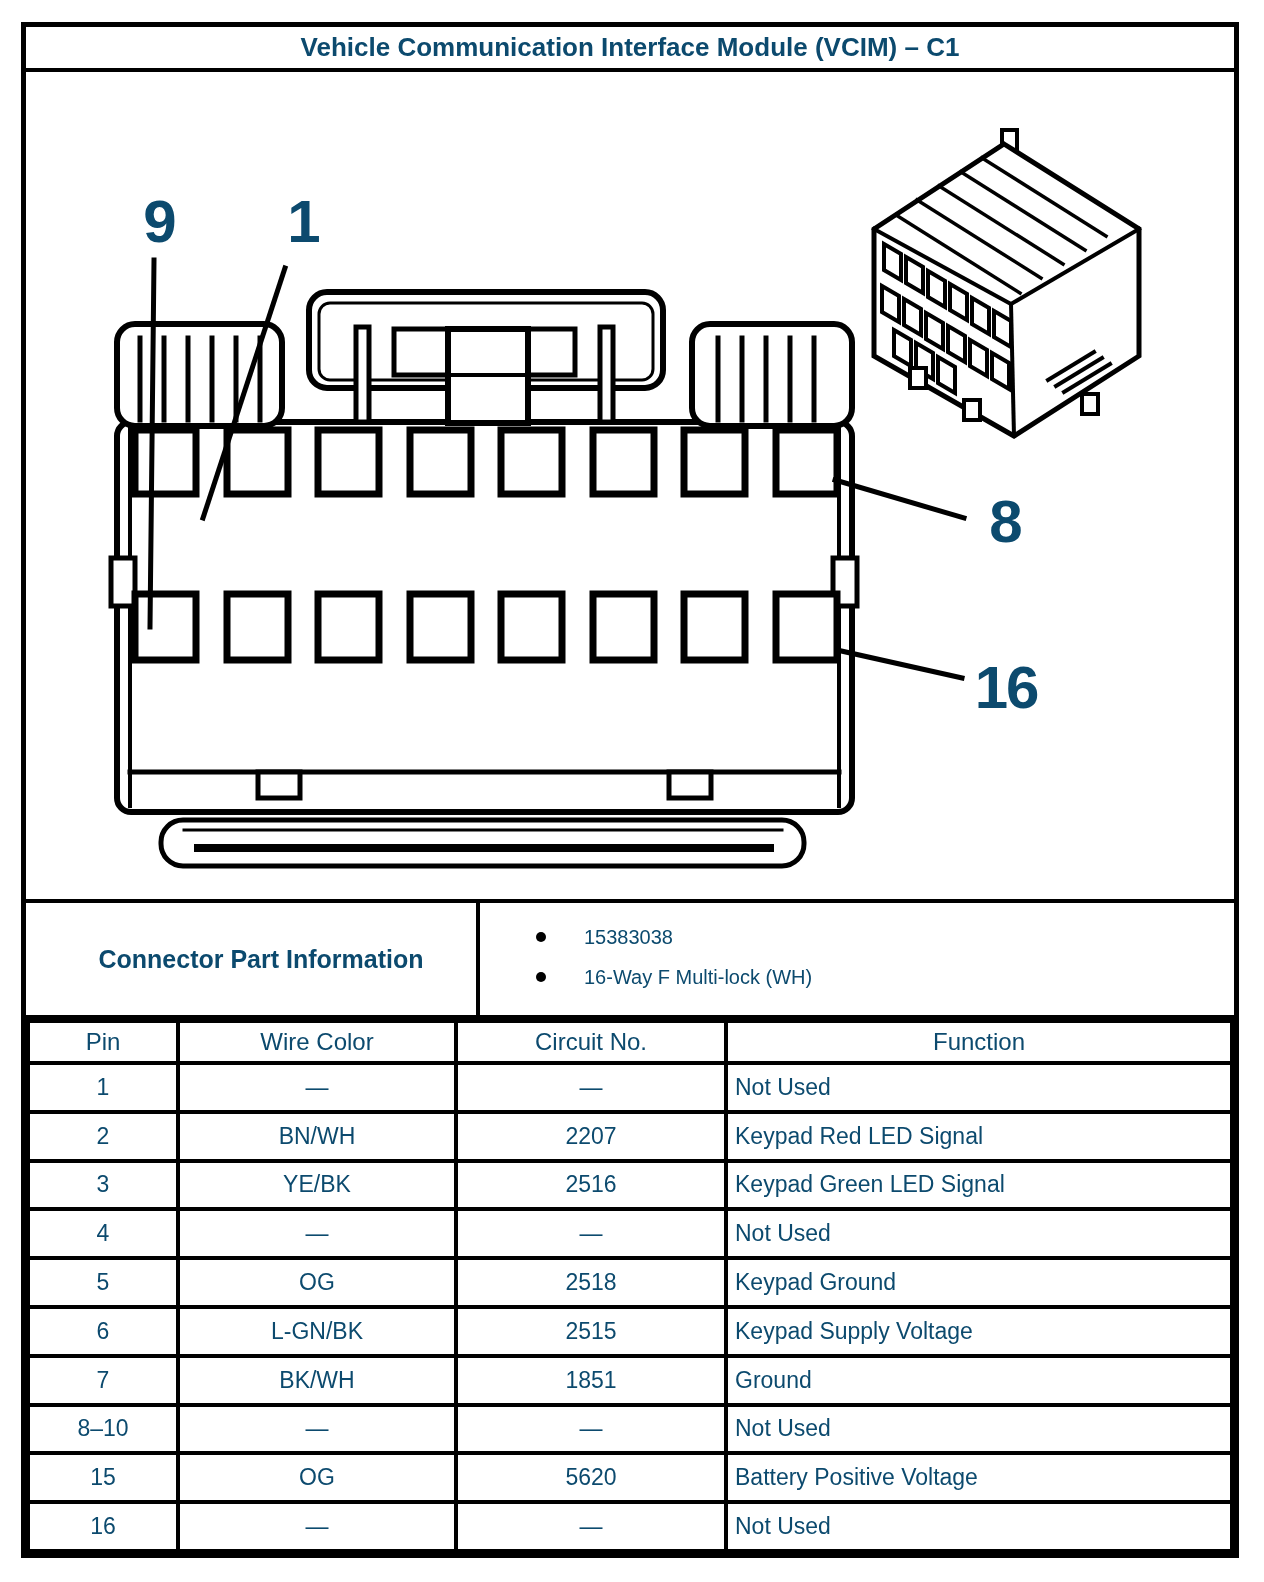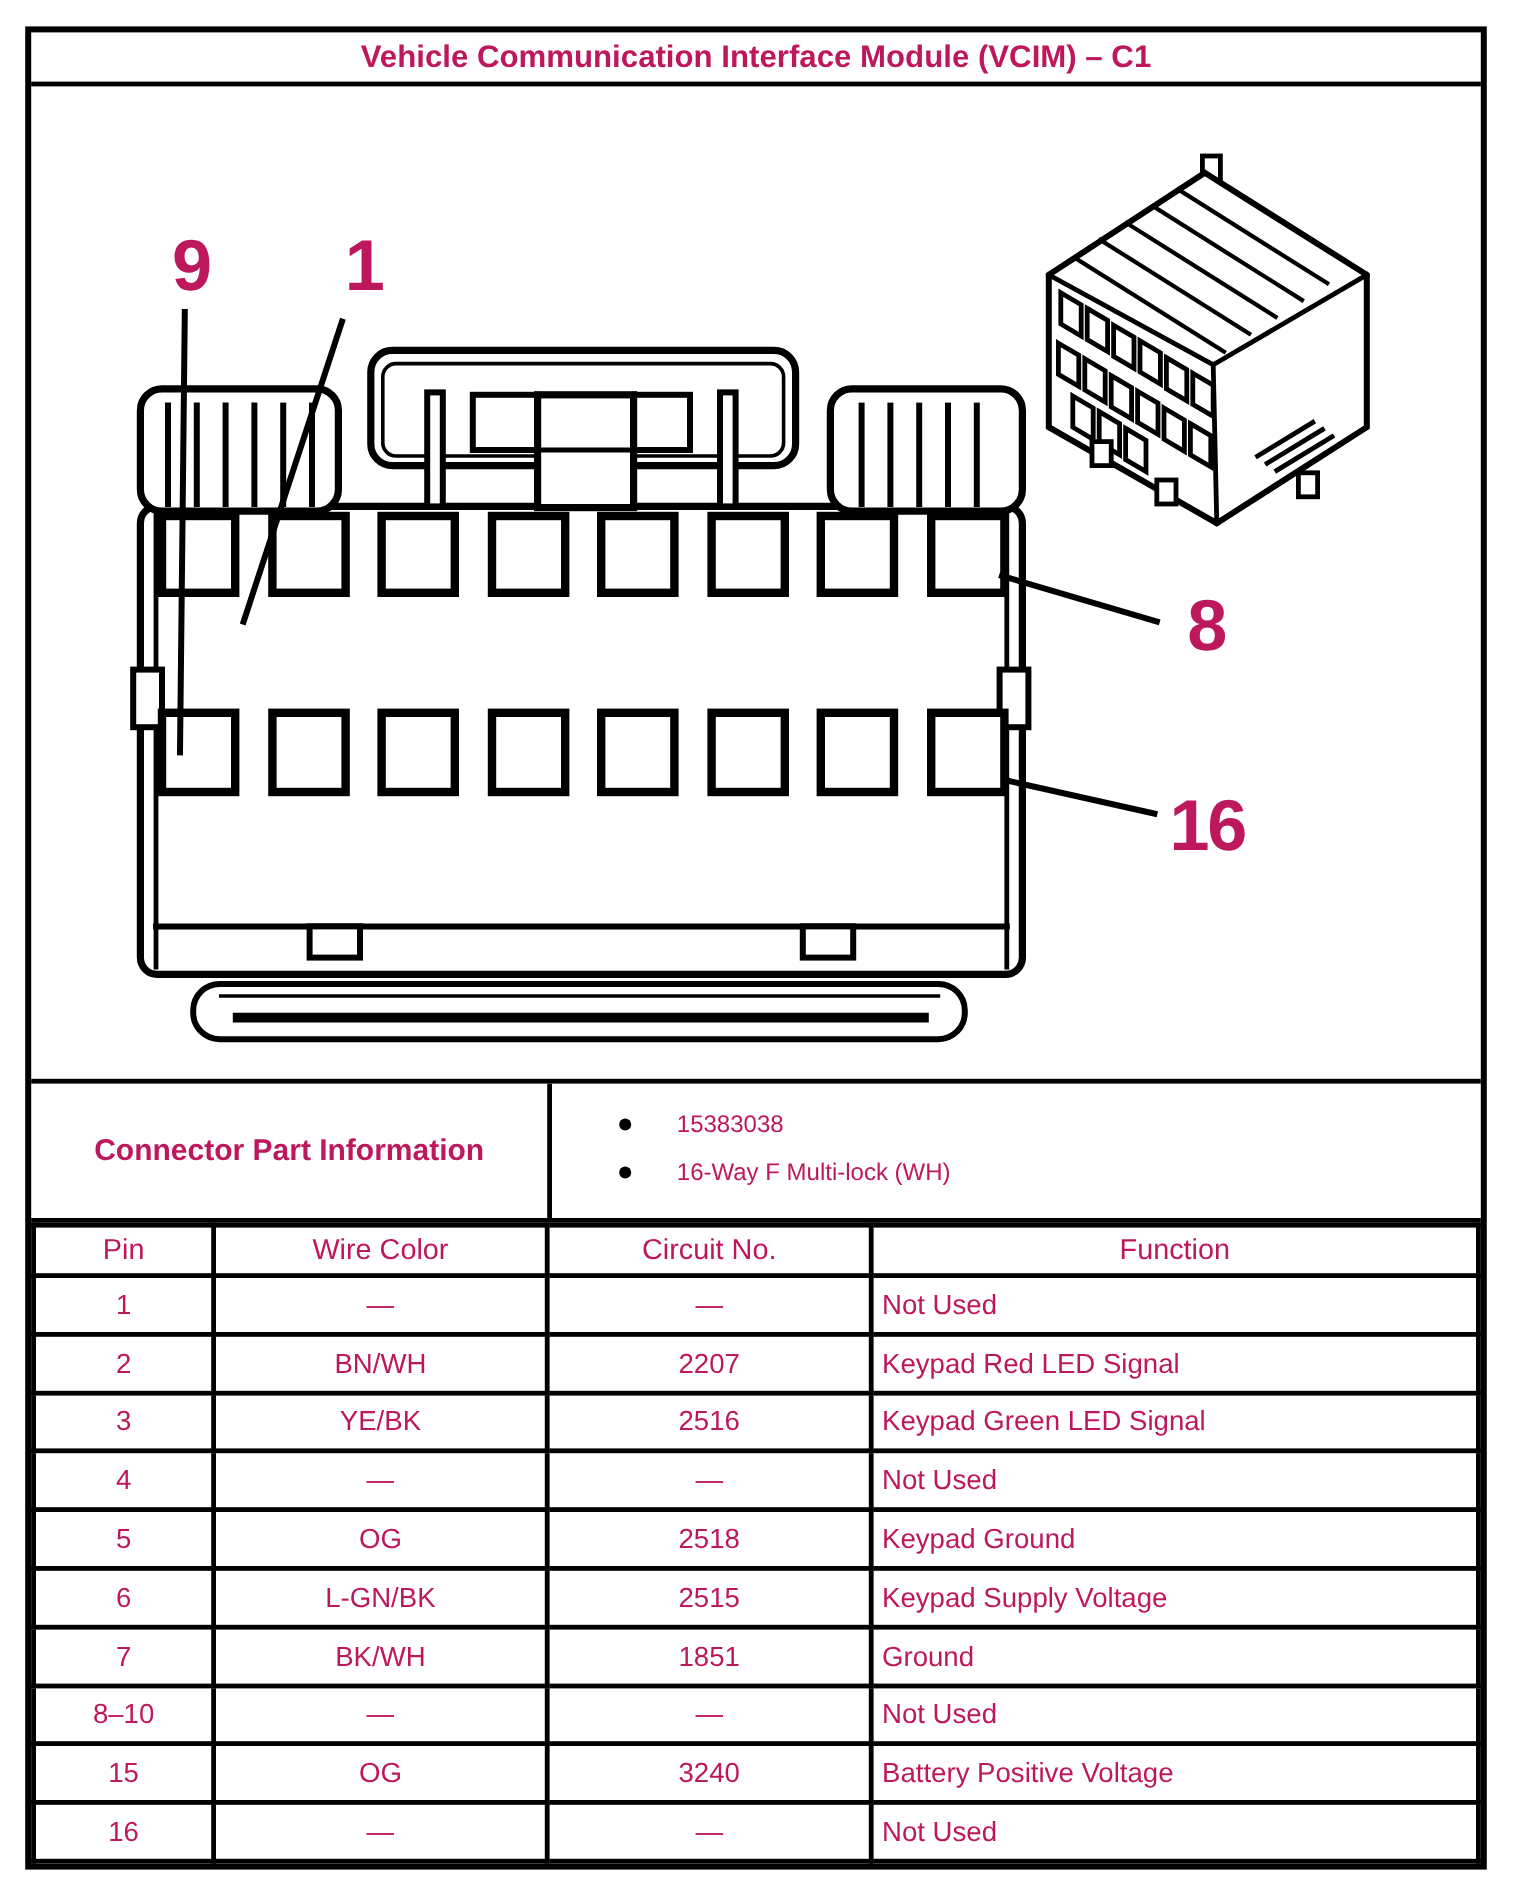--- a/index.html
+++ b/index.html
@@ -1,18 +1,18 @@
 <!DOCTYPE html>
 <html><head>
 <meta charset="utf-8">
 <style>
   html,body { margin:0; padding:0; background:#ffffff; }
   #page {
     position:relative; width:1264px; height:1582px; background:#fff;
-    font-family:"Liberation Sans", sans-serif; color:#be185d;
+    font-family:"Liberation Sans", sans-serif; color:#0c4a6e;
   }
   #frame {
     position:absolute; left:21px; top:22px; width:1218px; height:1536px;
     border:5px solid #000; box-sizing:border-box;
     display:flex; flex-direction:column; background:#fff;
   }
   .title-bar {
     height:41px; flex:none; border-bottom:4px solid #000;
     display:flex; align-items:center; justify-content:center;
     font-size:26px; font-weight:bold; white-space:nowrap;
@@ -29,21 +29,21 @@
   #co16 { left:930px; top:586px; width:100px; }
 
   .partinfo {
     flex:none; height:120px; box-sizing:border-box;
     border-top:4px solid #000; border-bottom:4px solid #000;
     display:flex;
   }
   .partinfo-label {
     width:430px; flex:none; border-right:4px solid #000;
     display:flex; align-items:center; justify-content:center;
-    font-size:25px; font-weight:bold; text-align:center;
+    font-size:25px; font-weight:bold; text-align:center;margin-left:20px;
   }
   .partinfo-items { flex:1; padding:14px 0 0 56px; }
   .bullet-line { display:flex; align-items:center; height:40px; font-size:20px; }
   .dot {
     width:10px; height:10px; border-radius:50%; background:#000;
     margin-right:38px; flex:none;
   }
 
   .pin-table {
     width:100%; height:534px; border-collapse:collapse; table-layout:fixed;
@@ -266,21 +266,21 @@
           </tr>
           <tr>
             <td class="col0">8–10</td>
             <td class="col1">—</td>
             <td class="col2">—</td>
             <td class="col3">Not Used</td>
           </tr>
           <tr>
             <td class="col0">15</td>
             <td class="col1">OG</td>
-            <td class="col2">3240</td>
+            <td class="col2">5620</td>
             <td class="col3">Battery Positive Voltage</td>
           </tr>
           <tr>
             <td class="col0">16</td>
             <td class="col1">—</td>
             <td class="col2">—</td>
             <td class="col3">Not Used</td>
           </tr>
         </tbody>
     </table>

